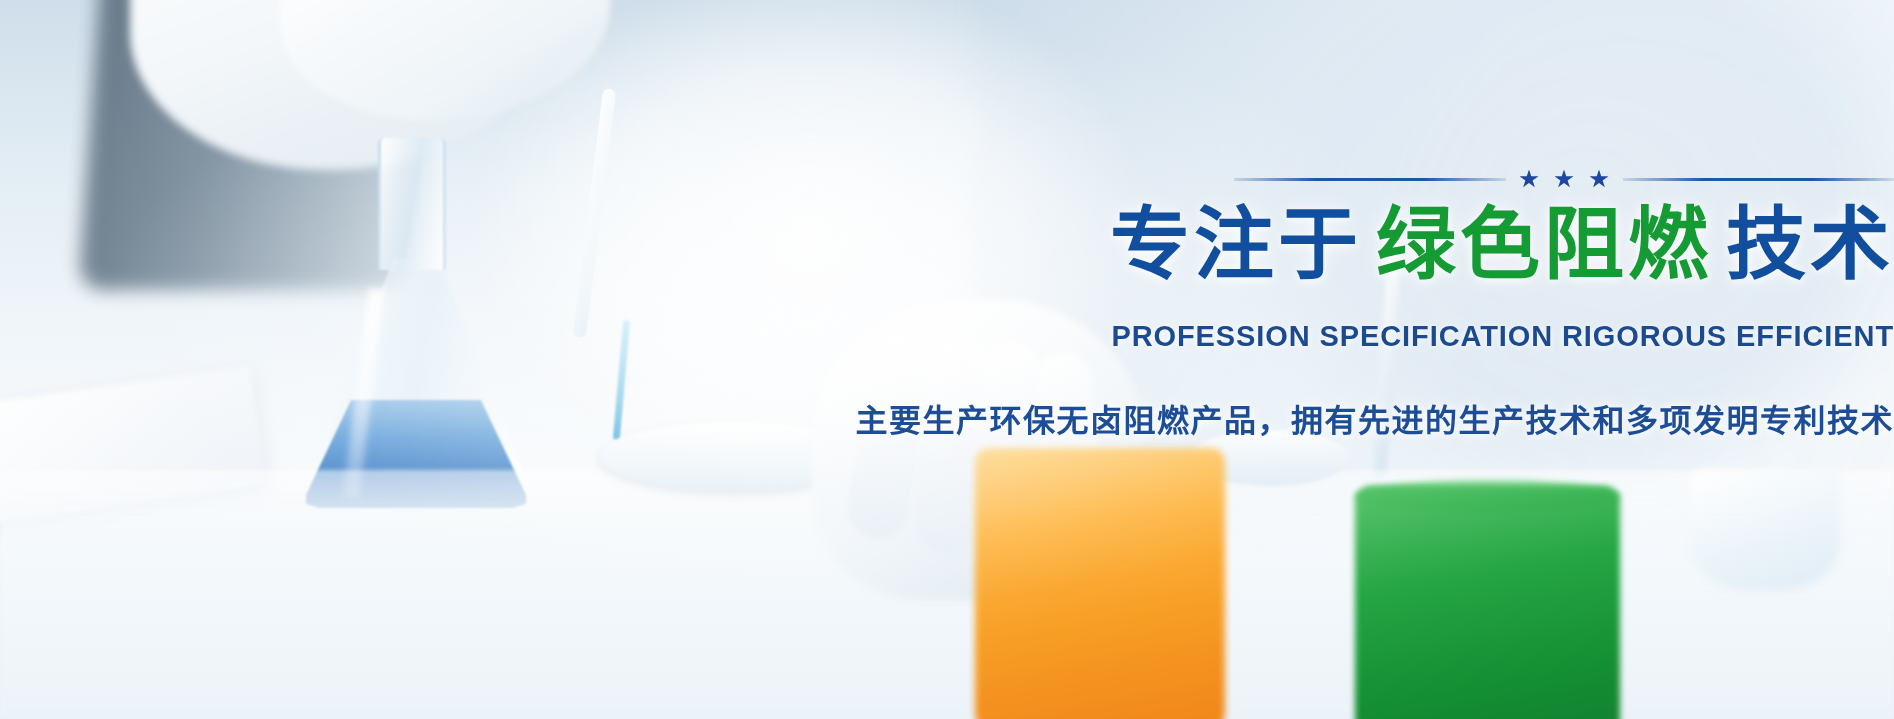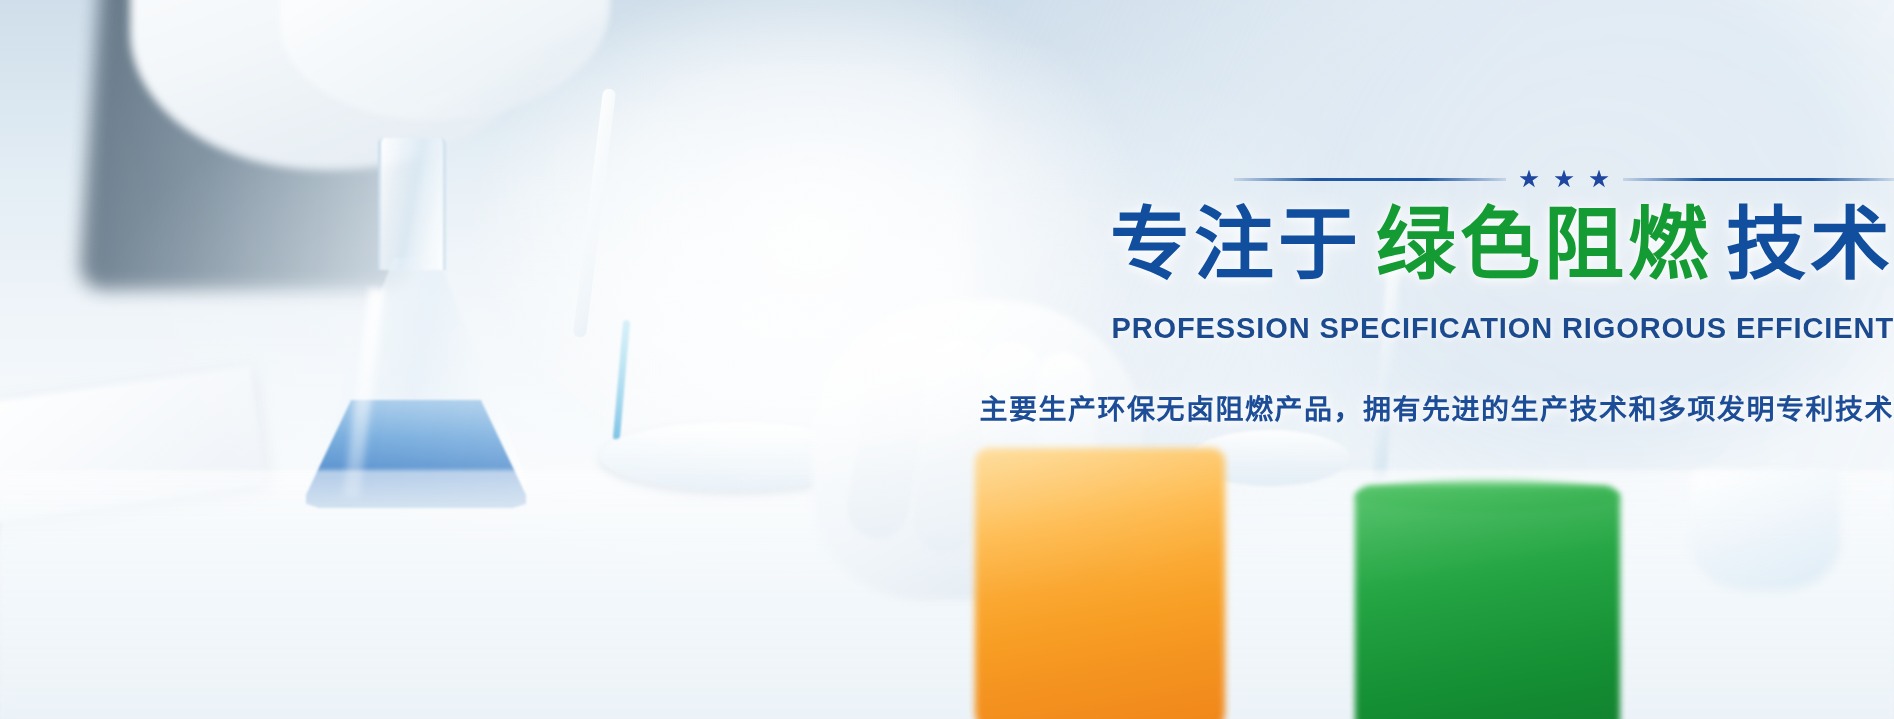--- a/index.html
+++ b/index.html
@@ -220,30 +220,30 @@
     letter-spacing:4px;white-space:nowrap;
     font-family:"DejaVu Sans","Liberation Sans",sans-serif;
     text-shadow:0 2px 10px rgba(255,255,255,.85), 0 0 22px rgba(255,255,255,.7);
     margin:0 0 4px 0;
   }
   .hl-blue{color:#114e9e;}
   .hl-green{color:#149b33;padding:0 14px;}
 
   
   .eng{
-    margin-top:20px;
+    margin-top:28px;
     font-size:29px;font-weight:700;letter-spacing:.9px;
     color:#1c4a8f;white-space:nowrap;
     text-shadow:0 1px 6px rgba(255,255,255,.9);
   }
 
   
   .sub{
     margin-top:42px;
-    font-size:28px;font-weight:700;letter-spacing:1.5px;
+    font-size:32px;font-weight:700;letter-spacing:1.5px;
     color:#1c4d96;white-space:nowrap;
     font-family:"DejaVu Sans","Liberation Sans",sans-serif;
     text-shadow:0 1px 8px rgba(255,255,255,.95), 0 0 16px rgba(255,255,255,.8);
   }
 </style>
 </head>
 <body>
 
 <div class="banner">
 

